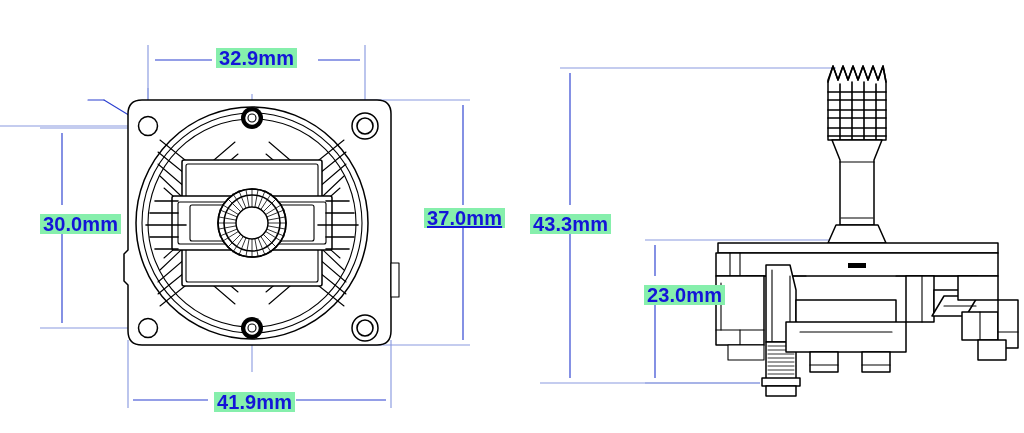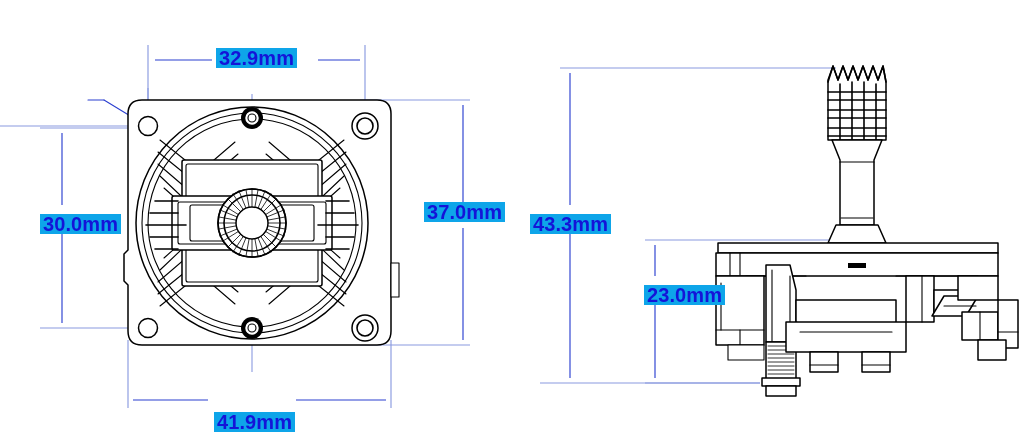--- a/index.html
+++ b/index.html
@@ -89,21 +89,21 @@
   }
   .dim-text {
     position: absolute;
     color: #1414d8;
     font-family: "Liberation Sans", sans-serif;
     font-size: 20px;
     font-weight: 700;
     letter-spacing: 0.1px;
     white-space: nowrap;
     line-height: 1;
-    background: #0ea5e9;
+    background: #86efac;
     padding: 0 3px;
   }
 </style>
 </head>
 <body>
 
 <div id="drawing-root">
 
   <svg class="sheet" viewBox="0 0 1024 433">
 
@@ -371,21 +371,21 @@
         <path class="part-fill-white" d="M 978 340 L 1006 340 L 1006 360 L 978 360 Z"></path>
       </g>
     </g>
   </svg>
 
 
   <div class="dim-text" style="left:216px; top:48px;">32.9mm</div>
 
   <div class="dim-text" style="left:16px; top:214px;margin-left:24px;">30.0mm</div>
 
-  <div class="dim-text" style="left:424px; top:202px;">37.0mm</div>
-
-  <div class="dim-text" style="left:214px; top:412px;text-align:center;">41.9mm</div>
+  <div class="dim-text" style="left:424px; top:208px;text-decoration:underline;">37.0mm</div>
+
+  <div class="dim-text" style="left:214px; top:392px;text-align:center;">41.9mm</div>
 
   <div class="dim-text" style="left:530px; top:214px;">43.3mm</div>
 
   <div class="dim-text" style="left:616px; top:285px;margin-left:28px;">23.0mm</div>
 
 </div>
 
 </body></html>

